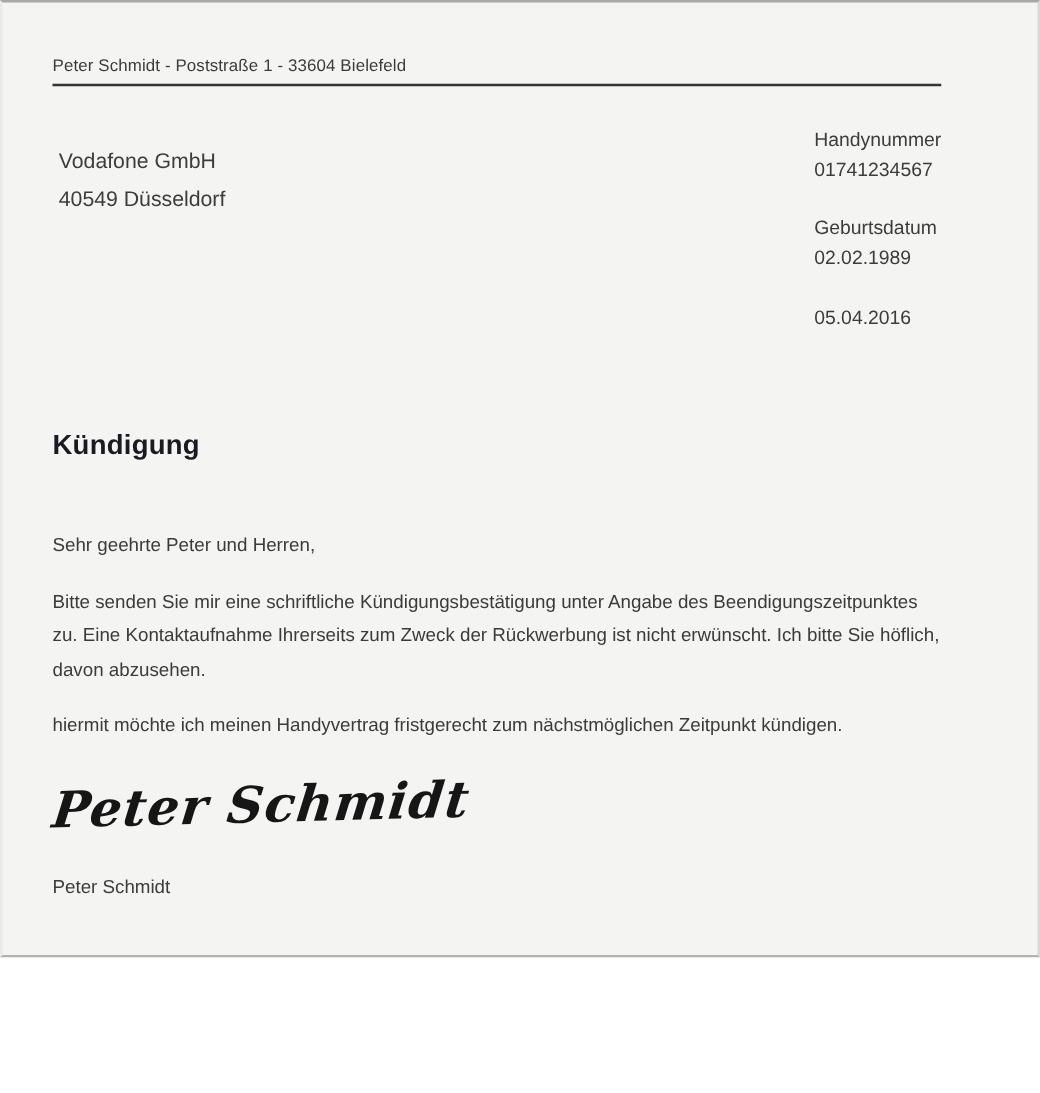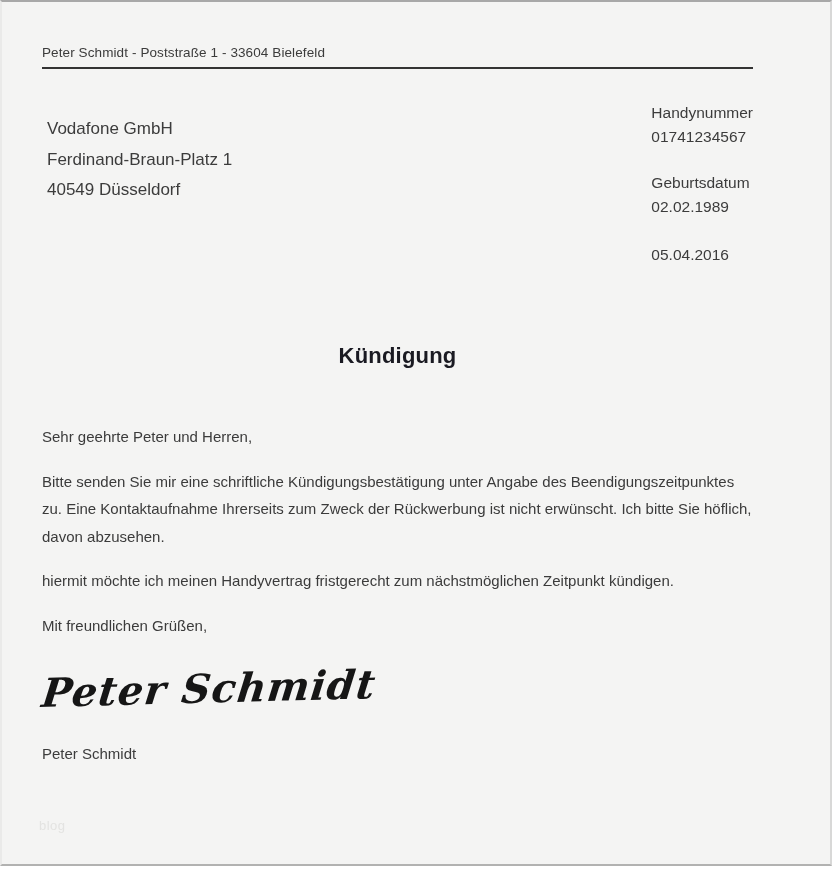--- a/index.html
+++ b/index.html
@@ -4,21 +4,21 @@
 <style>
   html, body {
     margin: 0;
     padding: 0;
     background: #ffffff;
     font-family: "Liberation Sans", sans-serif;
   }
   .page {
     position: relative;
     width: 832px;
-    height: 866px;
+    height: 766px;
     box-sizing: border-box;
     background: #f4f4f3;
     border-top: 2px solid #a8a8a8;
     border-bottom: 2px solid #b2b2b1;
     border-left: 2px solid #eaeae9;
     border-right: 2px solid #d8d8d7;
     overflow: hidden;
     color: #3b3b3b;
   }
   .content {
@@ -51,21 +51,20 @@
     color: #3c3c3c;
   }
   .meta-gap-1 { height: 22px; }
   .meta-gap-2 { height: 24px; }
   .subject {
     margin: 76px 0 54px 0;
     font-size: 22px;
     font-weight: 700;
     color: #1a1a22;
     letter-spacing: 0.2px;
-    text-align: center;
   }
   .content p {
     margin: 0 0 17px 0;
     max-width: 711px;
     font-size: 15px;
     line-height: 27.5px;
     color: #3b3b3b;
   }
   .signature-script {
     margin-top: 30px;
@@ -100,41 +99,39 @@
 <body>
 
 <div class="page">
   <div class="content">
 
     <div class="sender-line">Peter Schmidt - Poststraße 1 - 33604 Bielefeld</div>
 
     <div class="address-row">
       <div class="recipient">
         <div>Vodafone GmbH</div>
-        <div>Ferdinand-Braun-Platz 1</div>
         <div>40549 Düsseldorf</div>
       </div>
 
       <div class="meta">
         <div>Handynummer</div>
         <div>01741234567</div>
         <div class="meta-gap-1"></div>
         <div>Geburtsdatum</div>
         <div>02.02.1989</div>
         <div class="meta-gap-2"></div>
         <div>05.04.2016</div>
       </div>
     </div>
 
     <div class="subject">Kündigung</div>
 
     <p>Sehr geehrte Peter und Herren,</p>
     <p>Bitte senden Sie mir eine schriftliche Kündigungsbestätigung unter Angabe des Beendigungszeitpunktes zu. Eine Kontaktaufnahme Ihrerseits zum Zweck der Rückwerbung ist nicht erwünscht. Ich bitte Sie höflich, davon abzusehen.</p>
     <p>hiermit möchte ich meinen Handyvertrag fristgerecht zum nächstmöglichen Zeitpunkt kündigen.</p>
-    <p>Mit freundlichen Grüßen,</p>
 
     <div class="signature-script">Peter Schmidt</div>
 
     <div class="signature-name">Peter Schmidt</div>
   </div>
 
   <div class="watermark">blog</div>
 </div>
 
 </body></html>

